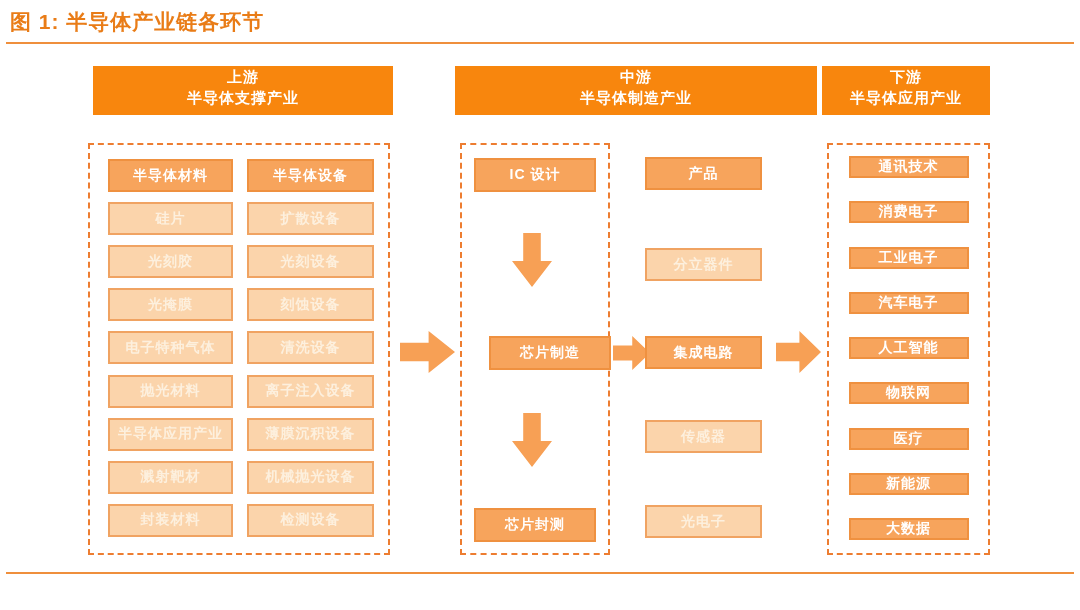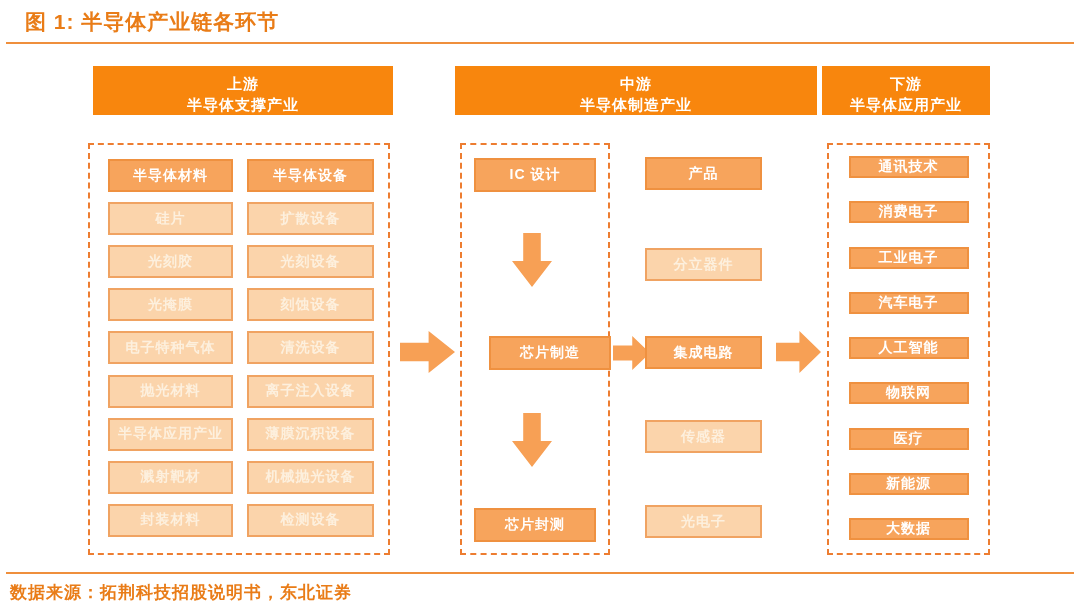--- a/index.html
+++ b/index.html
@@ -10,42 +10,41 @@
     position:relative;
     overflow:hidden;
   }
   .canvas { position:absolute; inset:0; }
 
   .fig-title {
     position:absolute; left:10px; top:8px;
     font-size:21px; font-weight:bold;
     color:var(--accent-text,#E97C17);
     letter-spacing:1px;
-    margin-left:15px;
   }
   .rule {
     position:absolute; left:6px; right:6px; height:2px;
     background:var(--line,#EF8F3C);
   }
   .rule-top { top:42px; }
   .rule-bottom { top:572px; }
 
   .source-note {
     position:absolute; left:10px; top:581px;
     font-size:17px; font-weight:bold;
     color:var(--accent-text,#E97C17);
     letter-spacing:1px;
   }
 
   .col-header {
     position:absolute; top:66px; height:49px;
     background:var(--brand-orange,#F8860D);
     color:#ffffff; font-weight:bold; font-size:15px;
     text-align:center; line-height:21px;
-    padding-top:7px; box-sizing:border-box;
+    padding-top:0; box-sizing:border-box;
     letter-spacing:1px;
   }
   .hdr-up   { left:93px;  width:300px; }
   .hdr-mid  { left:455px; width:362px; }
   .hdr-down { left:822px; width:168px; }
 
   .dashed-box {
     position:absolute; top:143px; height:412px;
     border:2px dashed var(--dashed-border,#ED7D31);
     box-sizing:border-box;
@@ -189,15 +188,14 @@
       <div class="box strong">汽车电子</div>
       <div class="box strong">人工智能</div>
       <div class="box strong">物联网</div>
       <div class="box strong">医疗</div>
       <div class="box strong">新能源</div>
       <div class="box strong">大数据</div>
     </div>
   </div>
 
   <div class="rule rule-bottom"></div>
-  <div class="source-note">数据来源：拓荆科技招股说明书，东北证券</div>
 
 </div>
 
 </body></html>

